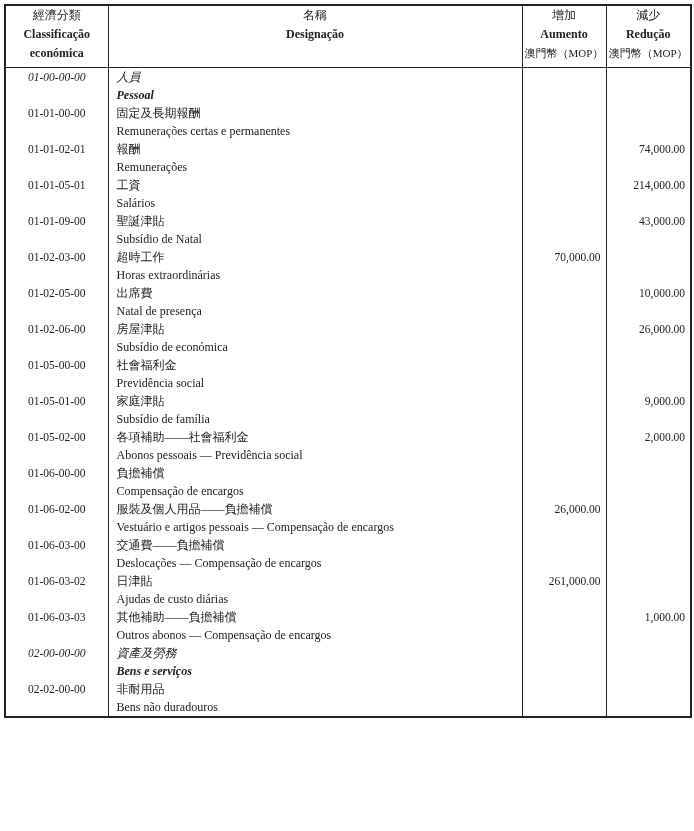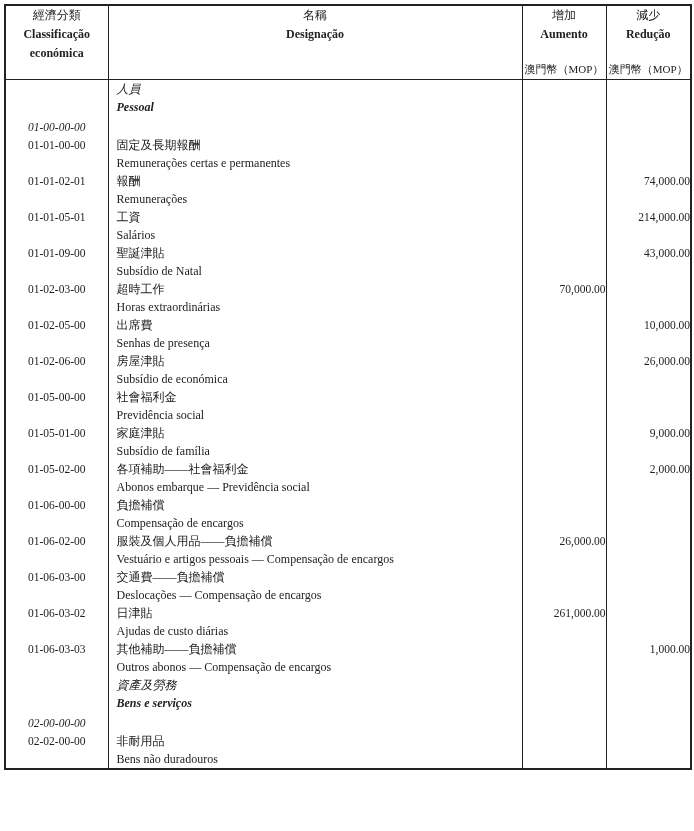--- a/index.html
+++ b/index.html
@@ -45,21 +45,20 @@
     line-height: 19px;
     font-size: 12px;
     text-align: center;
     white-space: nowrap;
   }
   .hline.pt {
     font-weight: bold;
   }
   .hline.currency {
     font-size: 11px;
-    margin-top: 16px;
   }
   tbody tr.section-row {
     height: 36px;
   }
   tbody tr.item-row {
     height: 36px;
   }
   .bline {
     height: 18px;
     line-height: 18px;
@@ -68,29 +67,29 @@
   }
   .code-cell .bline {
     text-align: center;
     font-size: 11.5px;
   }
   .desig-cell {
     padding-left: 8px !important;
   }
   .amount-cell .bline {
     text-align: right;
+    padding-right: 5px;
     font-size: 11.5px;
   }
   .section-title .bline {
     text-align: center;
     font-weight: bold;
   }
   tr.chapter .code-cell .bline {
     font-style: italic;
-    margin-top: 38px;
   }
   tr.chapter .desig-cell .zh {
     font-style: italic;
   }
   tr.chapter .desig-cell .pt {
     font-style: italic;
     font-weight: bold;
   }
 </style>
 </head>
@@ -217,21 +216,21 @@
     <td class="amount-cell">
       <div class="bline"></div>
     </td>
   </tr>
         <tr class="item-row">
     <td class="code-cell">
       <div class="bline">01-02-05-00</div>
     </td>
     <td class="desig-cell">
       <div class="bline zh">出席費</div>
-      <div class="bline pt">Senhas de presença</div>
+      <div class="bline pt">Natal de presença</div>
     </td>
     <td class="amount-cell">
       <div class="bline"></div>
     </td>
     <td class="amount-cell">
       <div class="bline">10,000.00</div>
     </td>
   </tr>
         <tr class="item-row">
     <td class="code-cell">
@@ -277,21 +276,21 @@
     <td class="amount-cell">
       <div class="bline">9,000.00</div>
     </td>
   </tr>
         <tr class="item-row">
     <td class="code-cell">
       <div class="bline">01-05-02-00</div>
     </td>
     <td class="desig-cell">
       <div class="bline zh">各項補助——社會福利金</div>
-      <div class="bline pt">Abonos embarque — Previdência social</div>
+      <div class="bline pt">Abonos pessoais — Previdência social</div>
     </td>
     <td class="amount-cell">
       <div class="bline"></div>
     </td>
     <td class="amount-cell">
       <div class="bline">2,000.00</div>
     </td>
   </tr>
         <tr class="item-row">
     <td class="code-cell">

